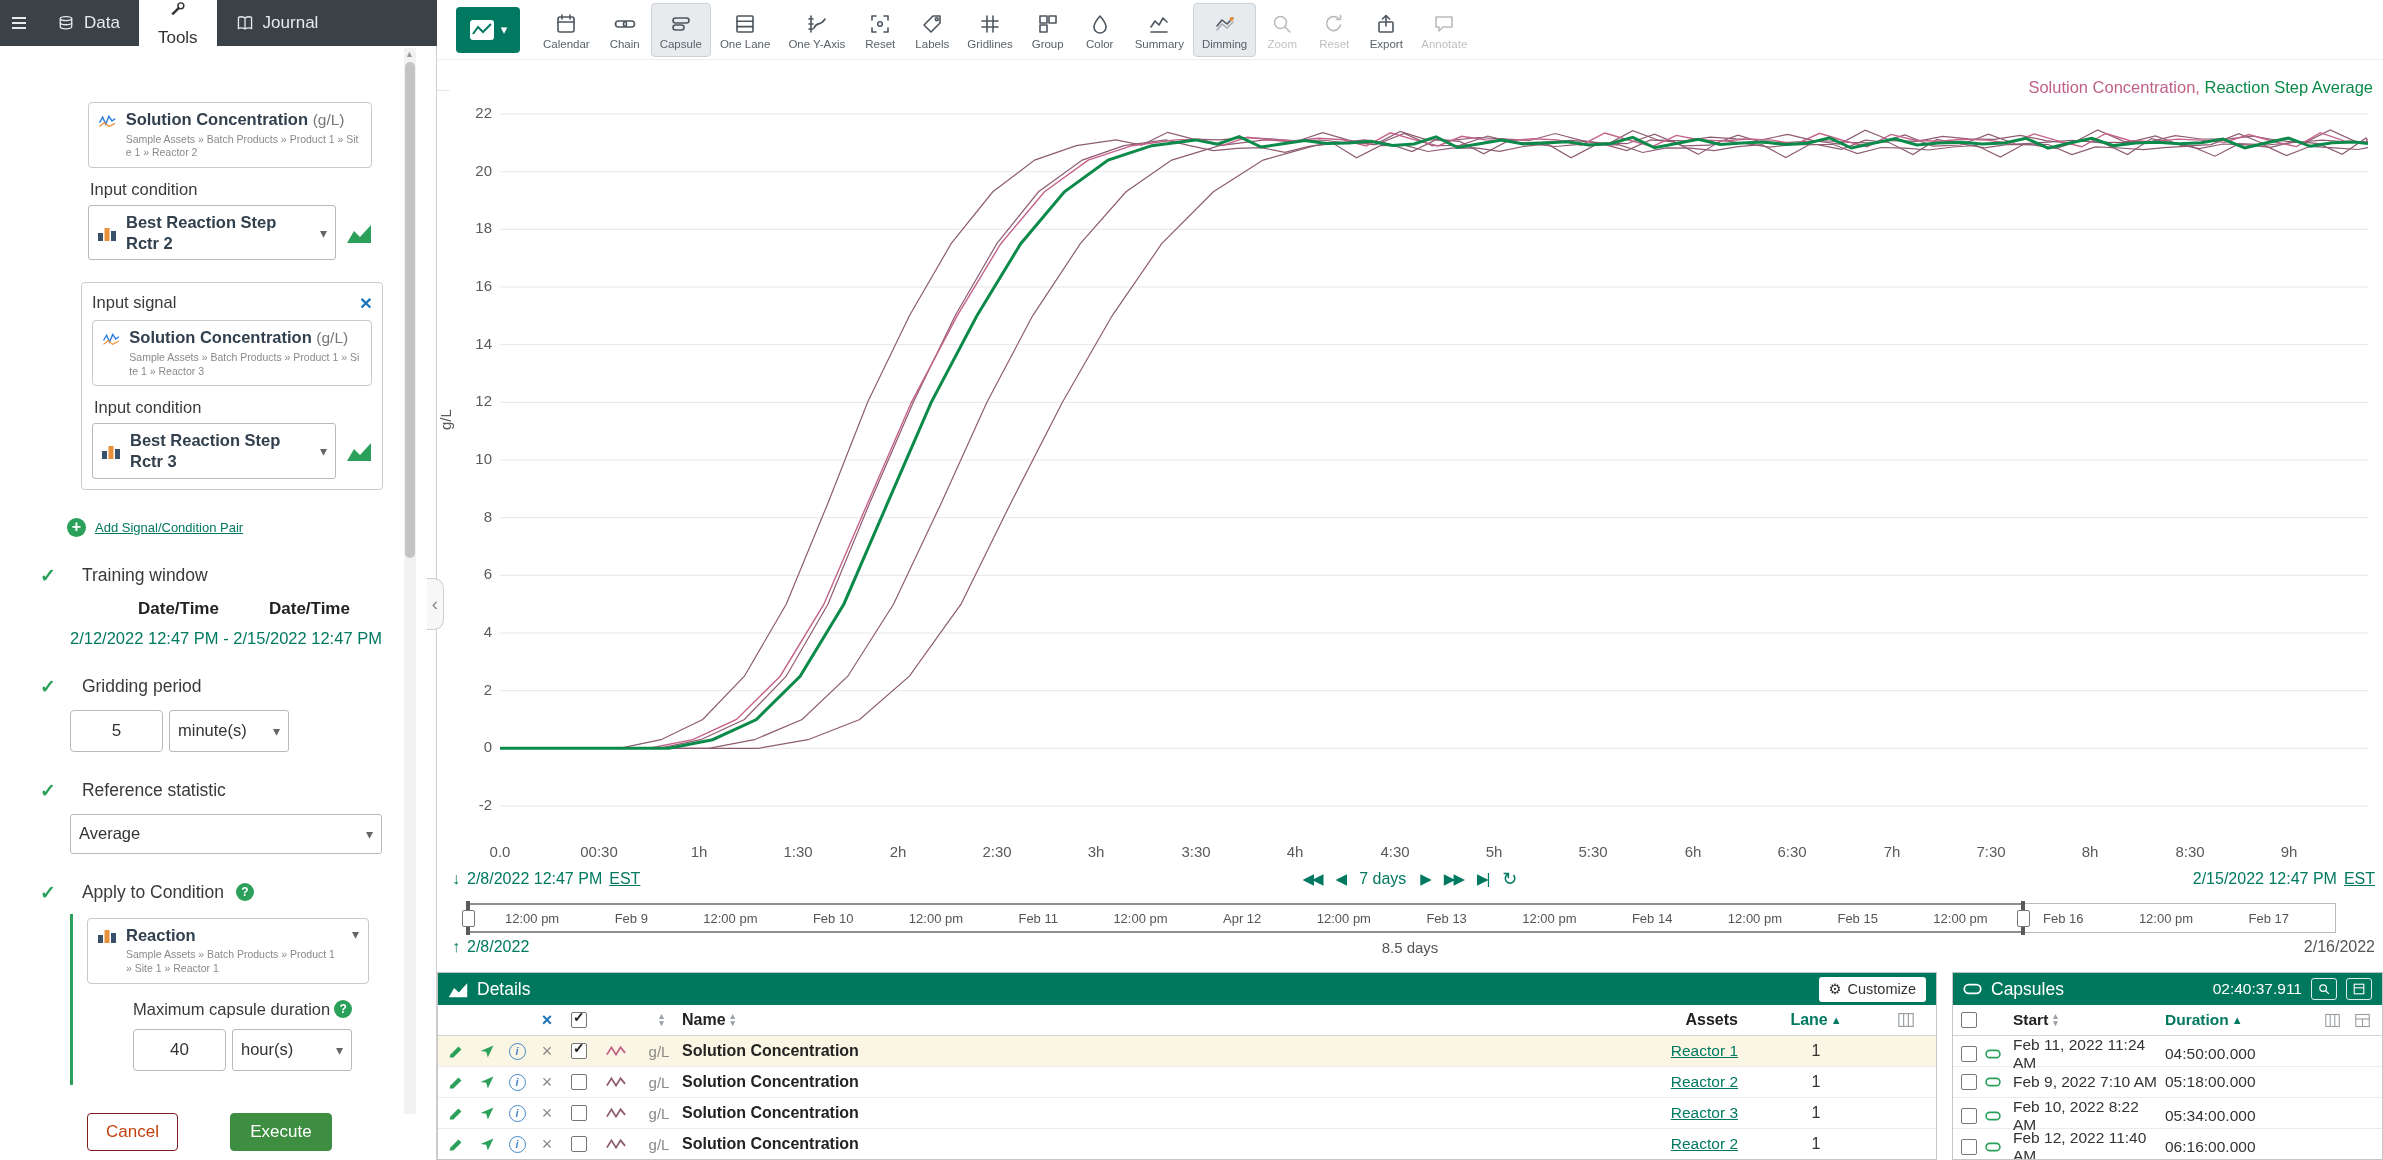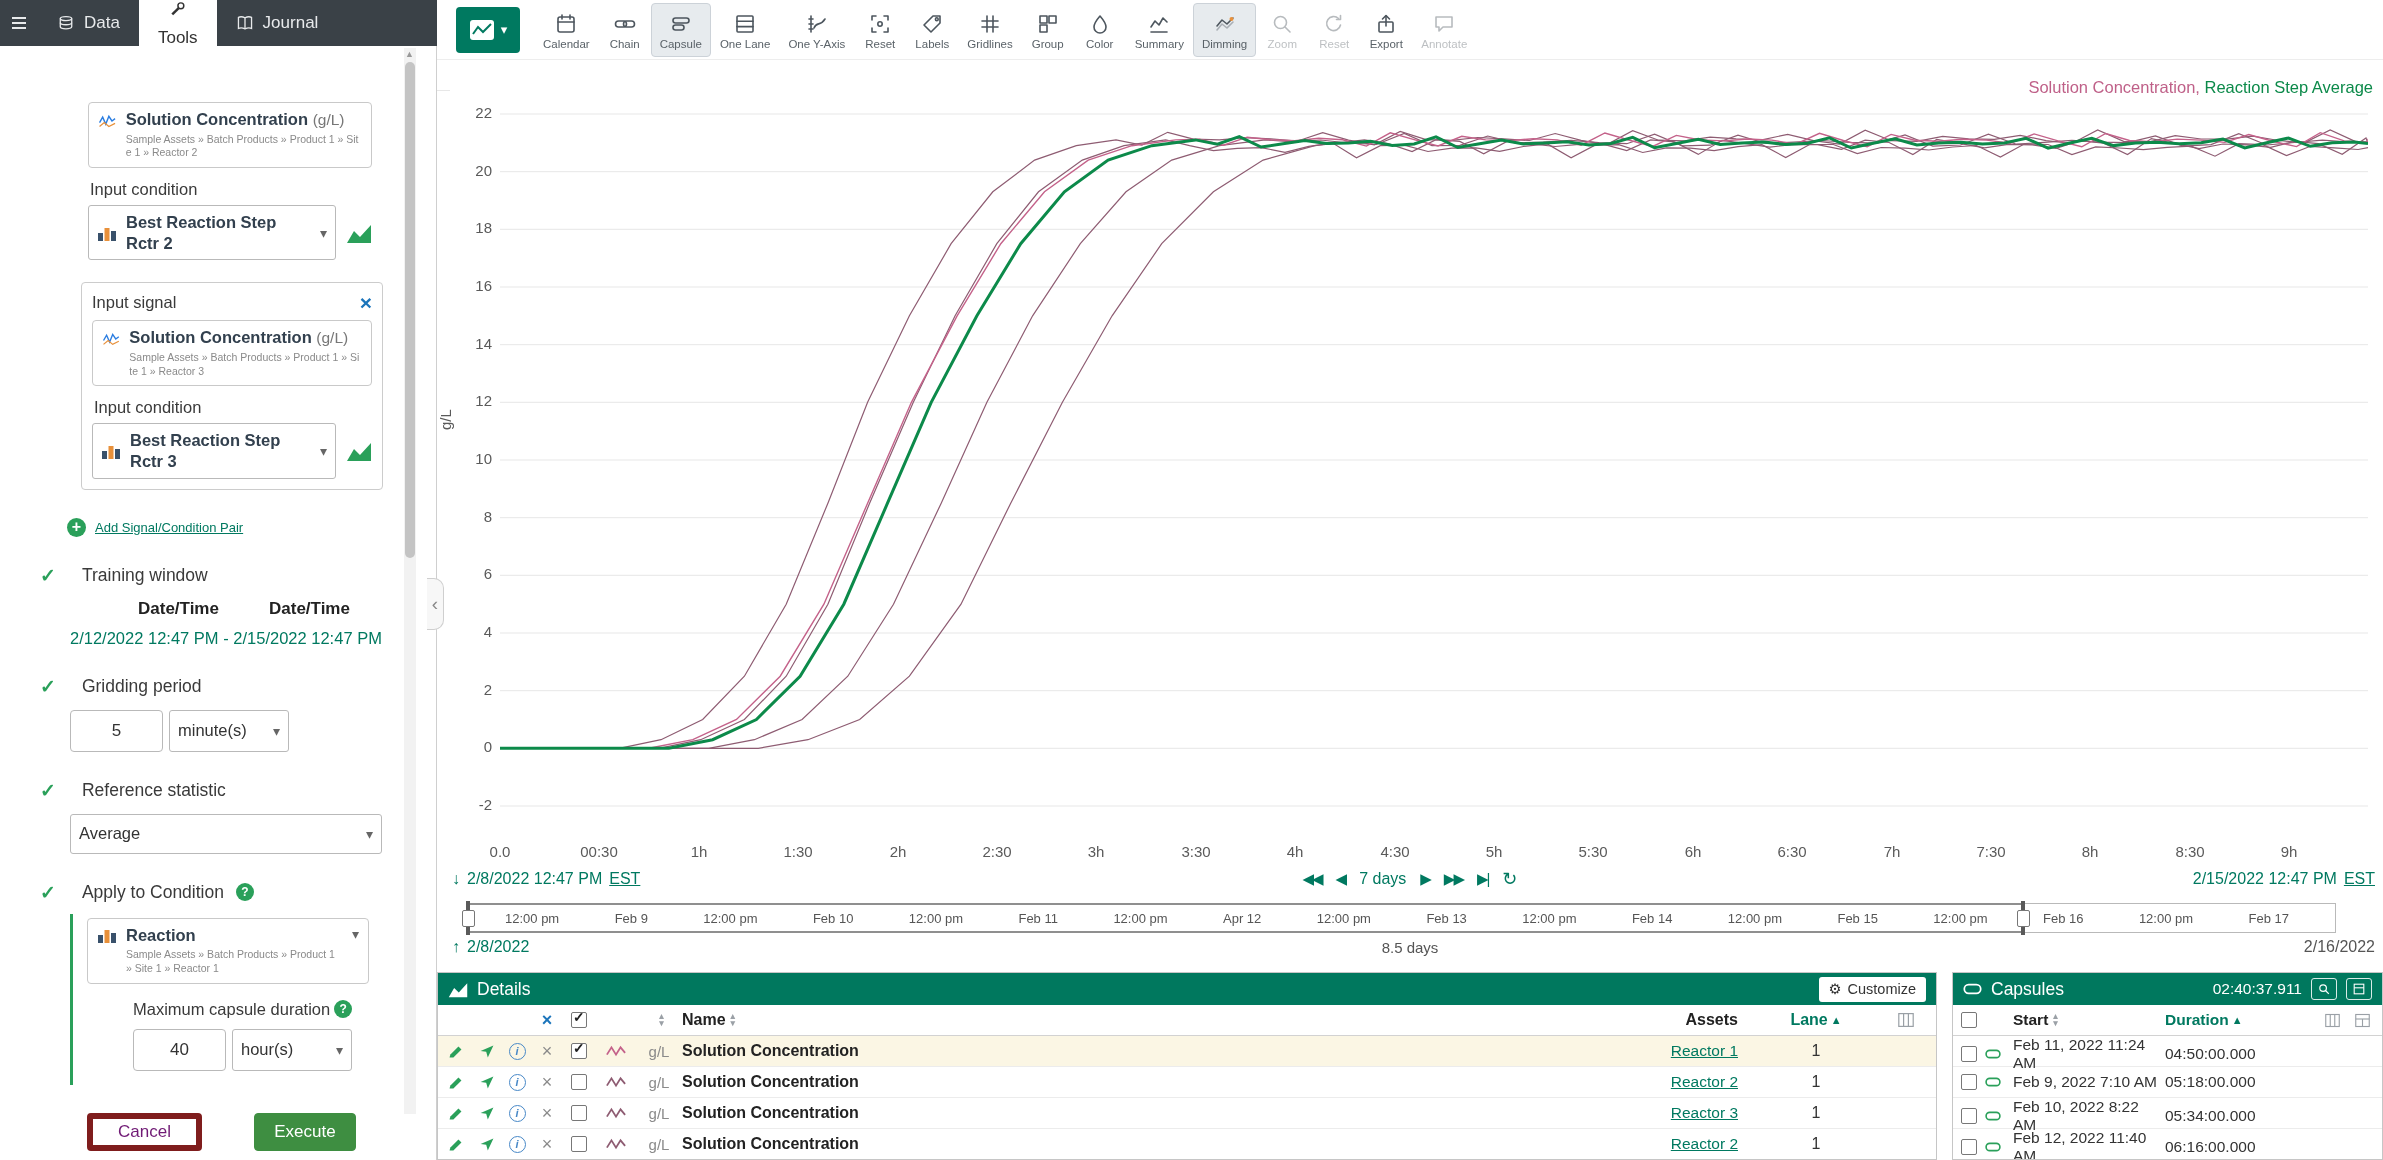--- a/index.html
+++ b/index.html
@@ -67,21 +67,21 @@
   .num-input{width:93px;height:42px;border:1px solid #b9b9b9;border-radius:4px;font-size:17px;text-align:center;color:#333;box-sizing:border-box;font-family:"Liberation Sans",sans-serif;}
   .dd-small{width:120px;height:42px;box-sizing:border-box;justify-content:space-between;font-size:16.5px;color:#333;}
   .dd-wide{margin:12px 0 0 70px;width:312px;height:40px;box-sizing:border-box;justify-content:space-between;font-size:16.5px;color:#333;}
 
   .apply-box{margin:10px 0 0 70px;border-left:3px solid #2aa05a;padding:4px 0 14px 14px;width:300px;}
   .mx-label{margin:16px 0 0 46px;font-size:16.5px;color:#3a3a3a;display:flex;align-items:center;}
   .apply-inputs{margin:10px 0 0 46px;display:flex;gap:6px;}
 
   .btn-row{margin:28px 0 0 87px;display:flex;gap:52px;}
   .btn{height:38px;border-radius:4px;font-size:17px;cursor:pointer;font-family:"Liberation Sans",sans-serif;}
-  .btn-cancel{width:115px;background:#fff;border:6px solid #7f1d1d;color:#701a75;}
+  .btn-cancel{width:91px;background:#fff;border:1px solid #7f1d1d;color:#c2410c;}
   .btn-execute{width:102px;background:#3e8e41;border:1px solid #3e8e41;color:#fff;}
 
   
   #toolbar{position:absolute;left:437px;top:0;width:1946px;height:60px;background:#fff;border-bottom:1px solid #ededed;
      display:flex;align-items:center;padding-left:19px;box-sizing:border-box;}
   .trend-btn{width:64px;height:46px;background:#007960;border:none;border-radius:4px;display:flex;align-items:center;justify-content:center;gap:6px;margin-right:14px;cursor:pointer;}
   .trend-btn .chevw{color:#fff;font-size:13px;}
   .tbtn{display:flex;flex-direction:column;align-items:center;justify-content:center;min-width:52px;height:54px;
      padding:2px 8px 0;border:1px solid transparent;border-radius:4px;background:none;cursor:pointer;font-family:"Liberation Sans",sans-serif;}
   .tbtn .ticon{height:24px;display:flex;align-items:center;}

